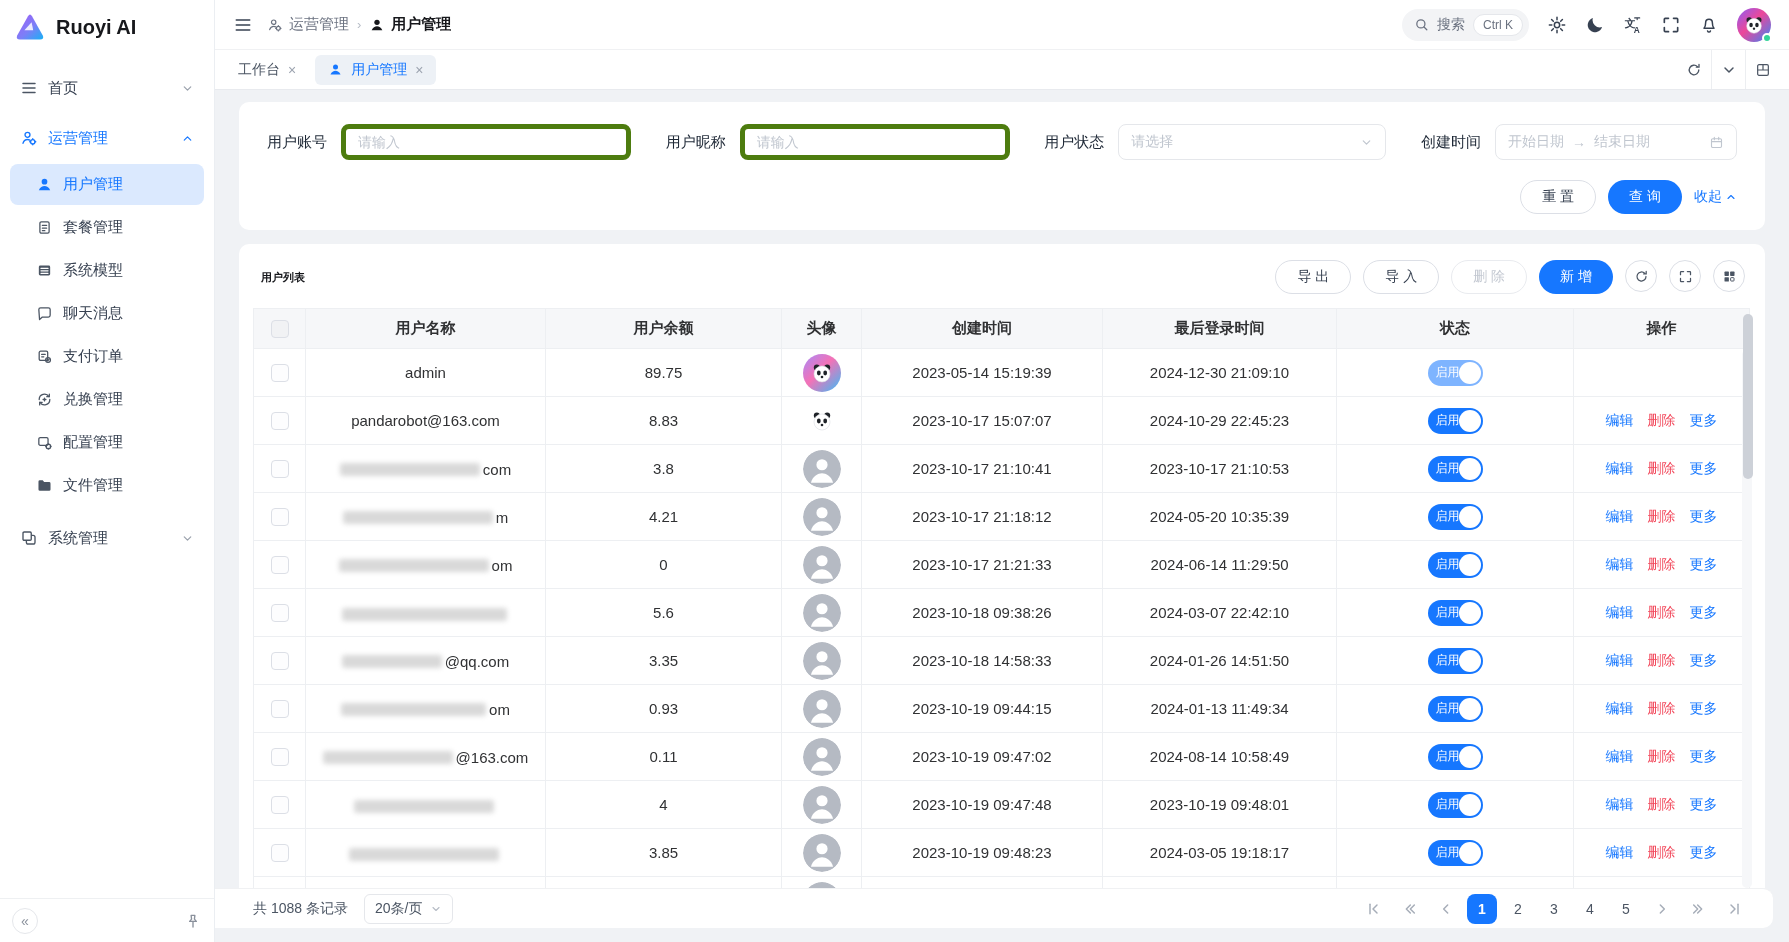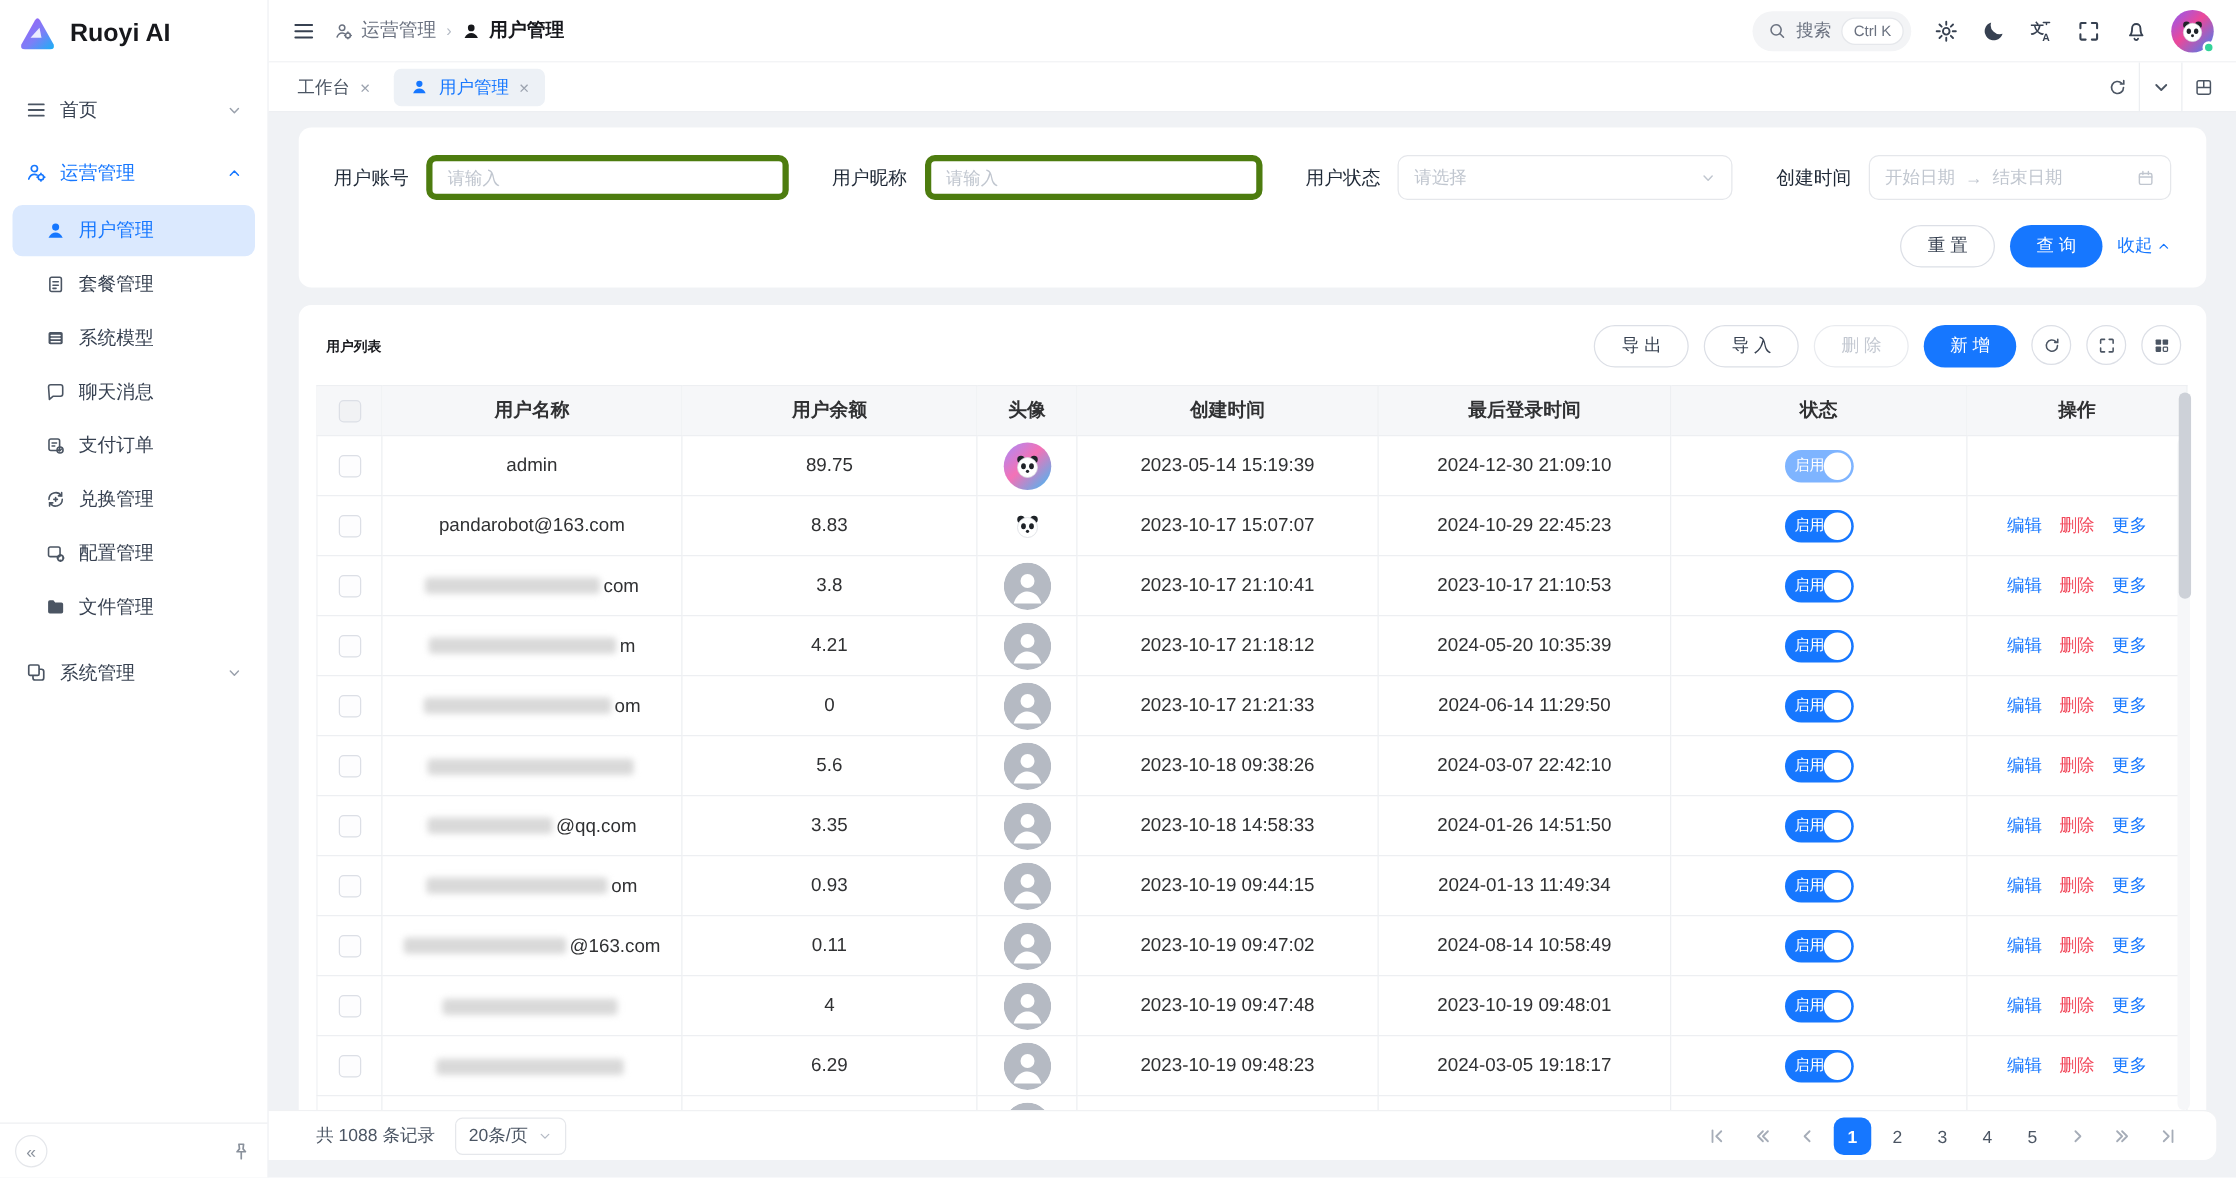--- a/index.html
+++ b/index.html
@@ -741,21 +741,21 @@
                   <td>2023-10-19 09:48:01</td>
                   <td><span class="toggle">
                       <span class="t-lab">启用</span>
                       <span class="knob"></span>
                     </span></td>
                   <td class="ops"><a class="op-edit">编辑</a><a class="op-del">删除</a><a class="op-more">更多</a></td>
                 </tr>
                 <tr>
                   <td><span class="cb"></span></td>
                   <td><span class="mask" style="width: 150px;"></span></td>
-                  <td>6.29</td>
+                  <td>3.85</td>
                   <td><span class="av default">
                       <span class="ic">
                         <svg viewBox="0 0 36 36">
                           <circle cx="18" cy="18" r="18" fill="#b5bac3"></circle>
                           <circle cx="18" cy="14" r="5.3" fill="#fff"></circle>
                           <path d="M7.5 31c1.8-6.5 6.8-9 10.5-9s8.7 2.5 10.5 9z" fill="#fff"></path>
                         </svg>
                       </span>
                     </span></td>
                   <td>2023-10-19 09:48:23</td>

